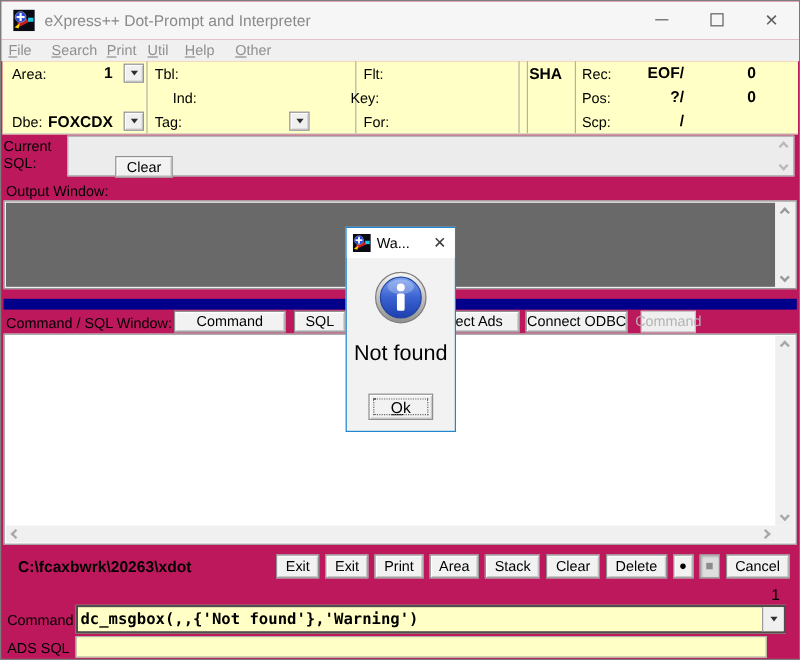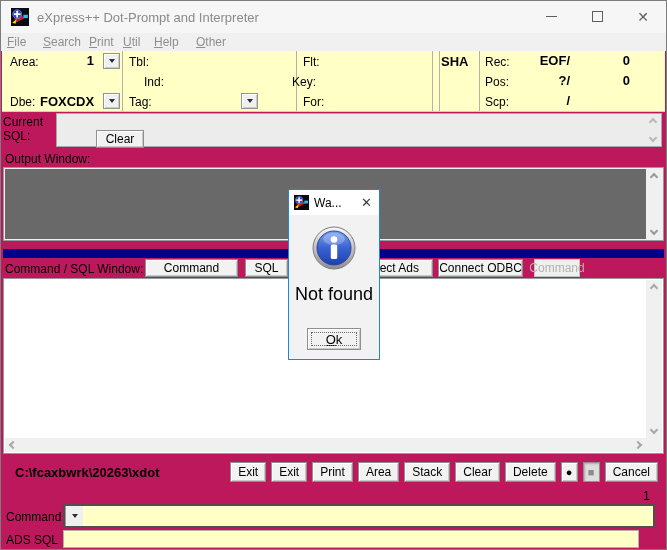--- a/index.html
+++ b/index.html
@@ -231,20 +231,21 @@
       </button>
     <button class="btn btn-pressed" style="width:17px;padding:0;font-size:11px;color:#8c8c8c">
         <span>■</span>
       </button>
     <button class="btn">Cancel</button>
   </div>
 
   <span class="abs rt" style="right:16px;top:487px;font-size:13px">1</span>
   <span class="abs lbl" style="left:5px;top:509px">Command</span>
   <div id="command-input-wrap">
+    <input id="command-input" value="dc_msgbox(,,{'Not found'},'Warning')" style="">
     <span id="command-dd">
         <span class="tri"></span>
       </span>
   </div>
 
   <span class="abs lbl" style="left:5px;top:532px">ADS SQL</span>
   <input id="ads-input" value="" style="">
 
   <div id="dialog">
     <div id="dialog-titlebar">

